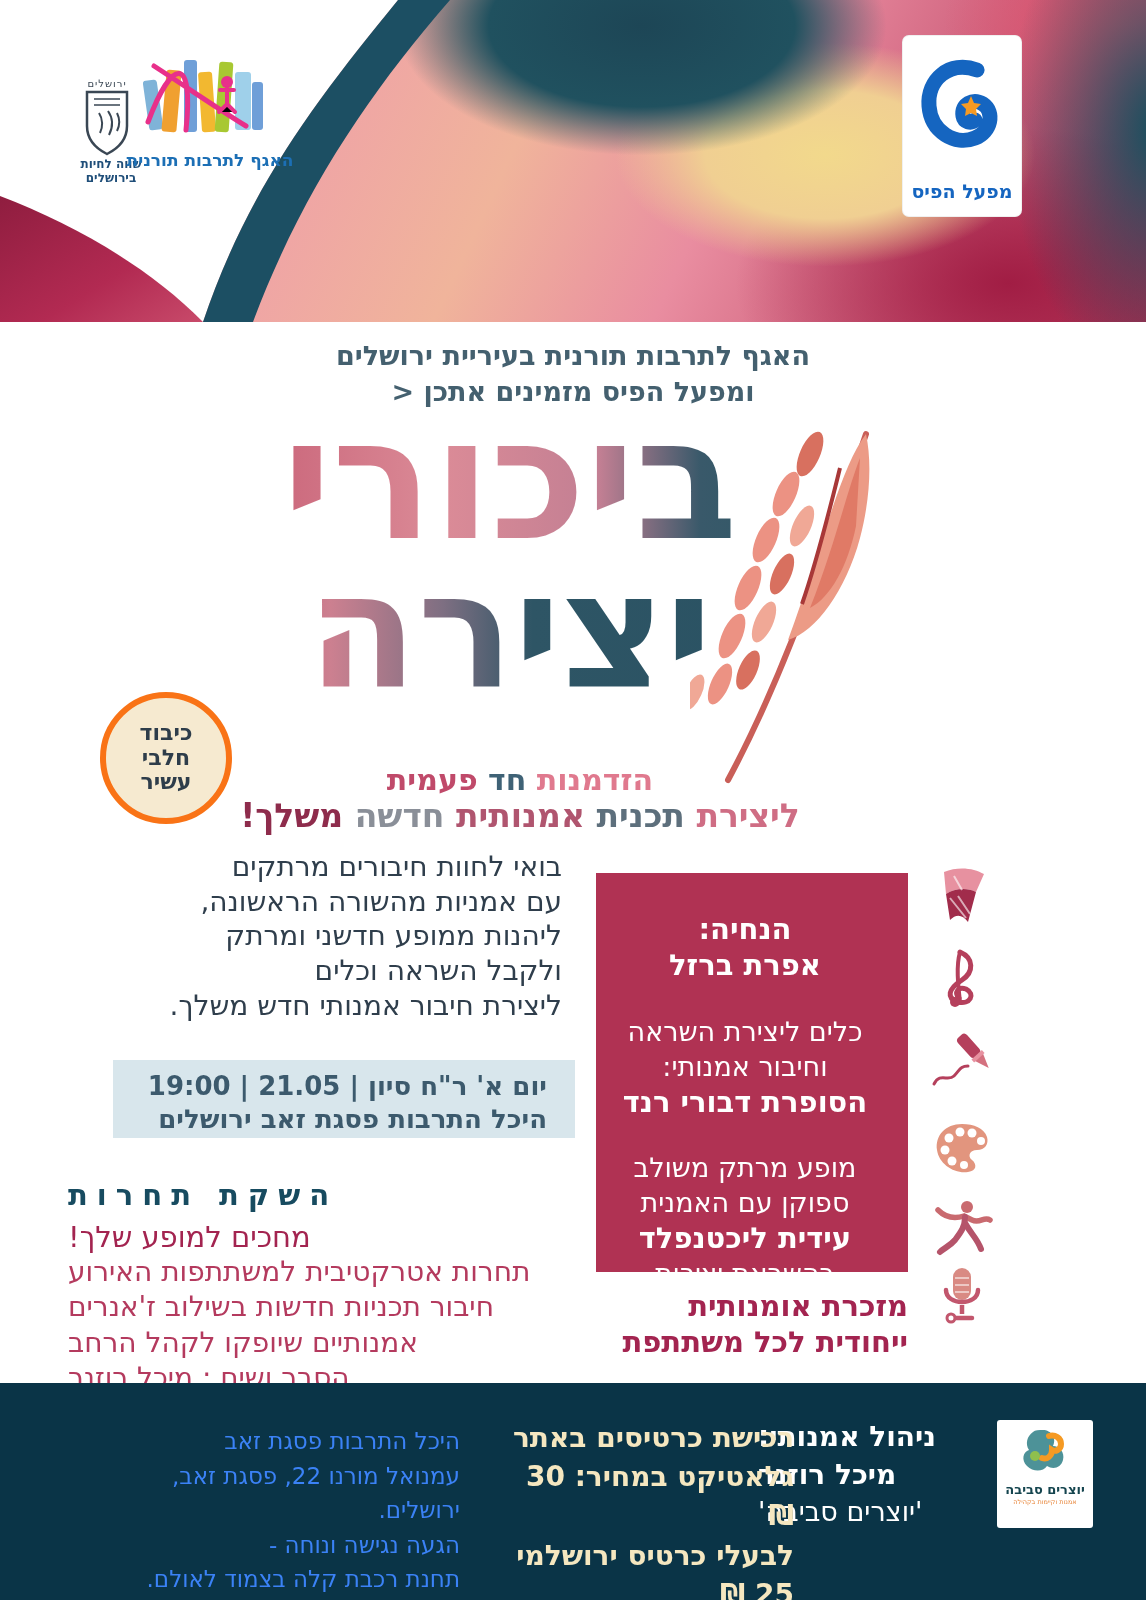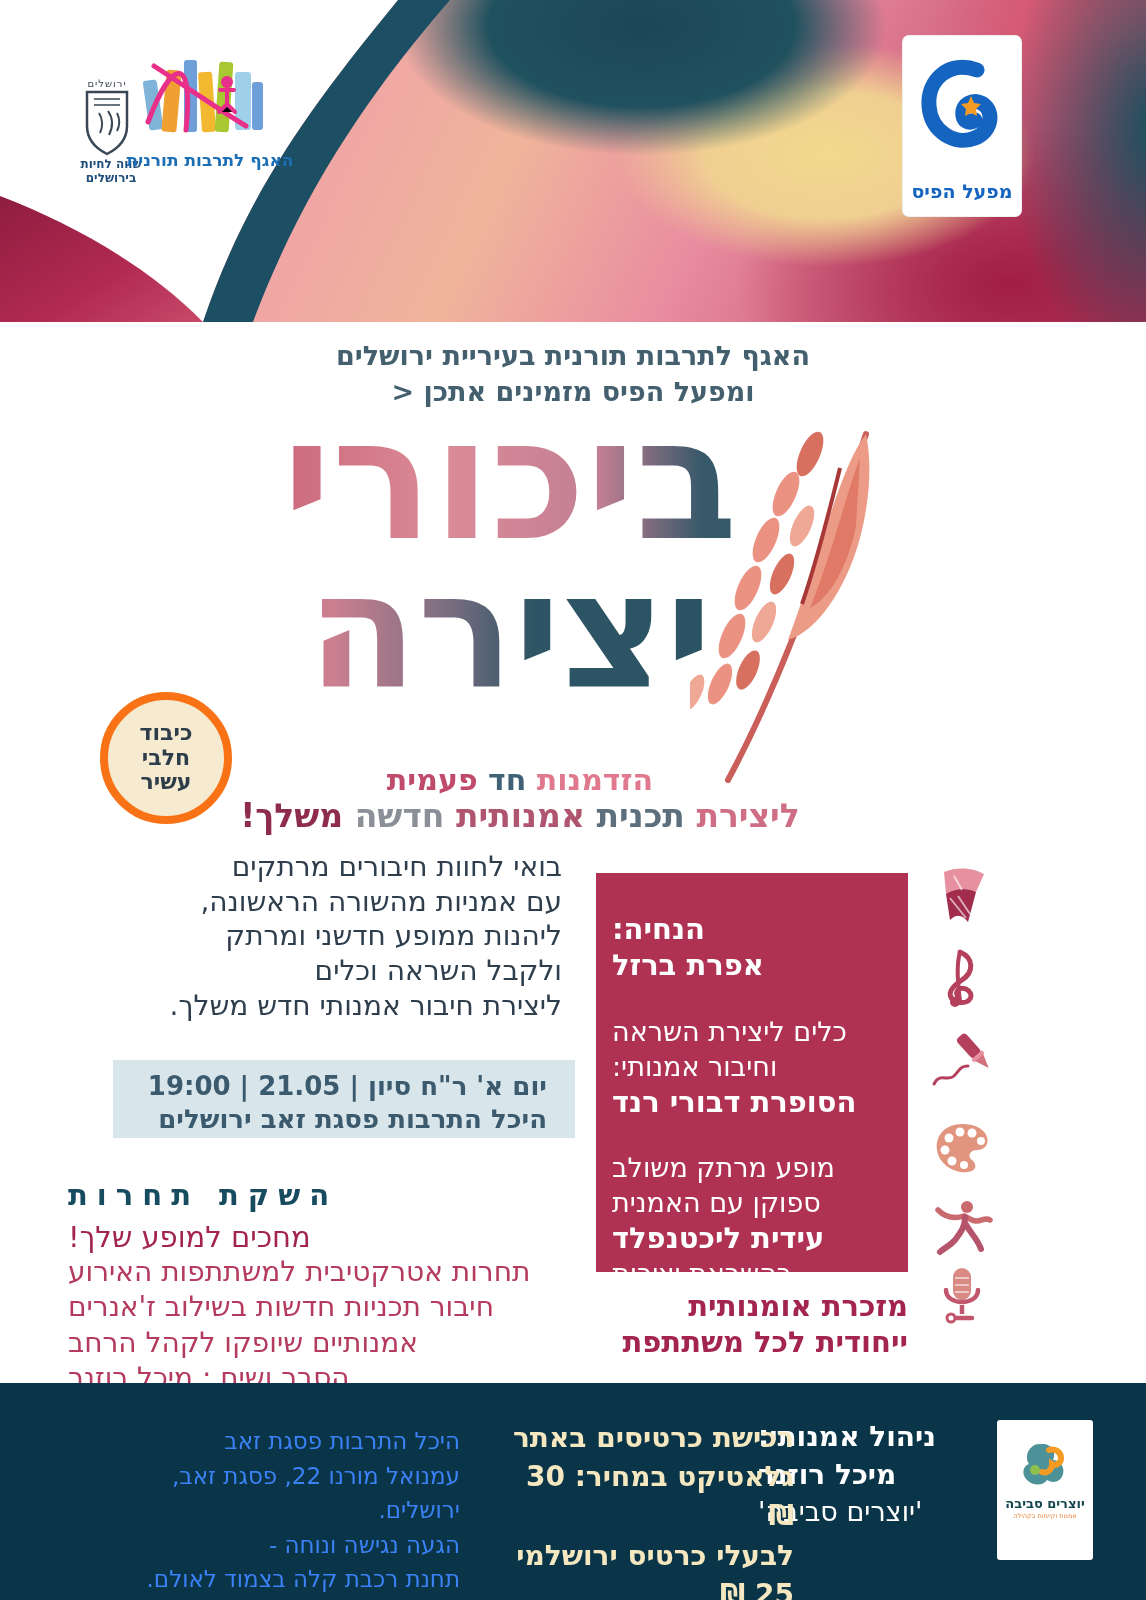--- a/index.html
+++ b/index.html
@@ -33,21 +33,21 @@
 
   
   .title{left:230px;top:402px;width:560px;text-align:center;font-weight:bold;line-height:.93;}
   .title .l1{font-size:168px;background:linear-gradient(to left,#2f5866 0%,#39596a 16%,#c27f93 34%,#db8b97 62%,#c75f75 100%);
     -webkit-background-clip:text;background-clip:text;color:transparent;}
   .title .l2{font-size:160px;background:linear-gradient(to left,#2a5263 0%,#2e5565 46%,#7e6f82 62%,#cc8090 82%,#c2566d 100%);
     -webkit-background-clip:text;background-clip:text;color:transparent;}
   .feather{left:690px;top:398px;}
 
   
-  .badge{left:100px;top:692px;width:132px;height:132px;border-radius:50%;background:#f6ead0;border:8px solid #f97316;
+  .badge{left:100px;top:692px;width:132px;height:132px;border-radius:50%;background:#f6ead0;border:6px solid #f97316;
     display:flex;align-items:center;justify-content:center;text-align:center;font-weight:bold;font-size:22px;color:#2e3d4a;line-height:1.12;box-sizing:border-box;}
 
   
   .sub1{left:240px;top:762px;width:560px;text-align:center;font-size:30px;font-weight:bold;}
   .sub2{left:190px;top:796px;width:660px;text-align:center;font-size:33px;font-weight:bold;}
   .w-pink{color:#e0798e;margin-top:12px;}  .w-slate{color:#3f6276;}  .w-rose{color:#c04a6a;}
   .w2-pink{color:#cf6d84;} .w2-gray{color:#5d6f7c;} .w2-rose{color:#b0556f;} .w2-lgray{color:#8a8f98;} .w2-maroon{color:#8e2c4c;}
 
   
   .intro{right:584px;top:850px;width:470px;text-align:right;font-size:28px;color:#2f3e4c;line-height:1.24;}
@@ -57,39 +57,39 @@
     padding:10px 28px 0 0;text-align:right;font-size:26px;font-weight:bold;color:#3c5a6d;line-height:1.25;}
 
   
   .launch{right:578px;top:1178px;width:500px;text-align:left;}
   .launch-h{font-size:29px;font-weight:bold;color:#174b60;letter-spacing:9px;}
   .launch-s{font-size:29px;font-weight:normal;color:#a32450;margin-top:8px;}
   .launch-l{font-size:28px;color:#b43a5e;line-height:1.26;}
 
   
   .program{left:596px;top:873px;width:312px;height:399px;background:#b03253;box-sizing:border-box;
-    padding:38px 30px 0 16px;text-align:left;color:#fff;}
+    padding:38px 30px 0 16px;text-align:center;color:#fff;}
   .pg-b{font-size:29px;font-weight:bold;line-height:1.25;}
   .pg-r{font-size:27px;line-height:1.3;}
   .pg-gap{height:30px;}
 
   
   .souvenir{right:238px;top:1288px;width:360px;text-align:right;font-size:29px;font-weight:bold;color:#a32450;line-height:1.25;}
 
   
   .icon-col .ic{position:absolute;left:930px;width:64px;height:64px;}
 
   
   .footer{left:0;top:1383px;width:1146px;height:217px;background:#0a3447;}
   .f-mgmt{right:158px;top:1418px;width:230px;text-align:left;color:#fff;line-height:1.35;}
   .f-mgmt .b{font-size:28px;font-weight:bold;}
   .f-mgmt .r{font-size:27px;}
   .f-tickets{right:352px;top:1418px;width:300px;text-align:right;font-size:28px;font-weight:bold;color:#f5e7c0;line-height:1.4;}
   .f-venue{right:686px;top:1424px;width:330px;text-align:right;font-size:23px;color:#3b82f6;line-height:1.5;}
-  .f-logo{left:997px;top:1420px;width:96px;height:140px;background:#fff;border-radius:3px;text-align:center;box-sizing:border-box;padding-top:20px;}
+  .f-logo{left:997px;top:1420px;width:96px;height:108px;background:#fff;border-radius:3px;text-align:center;box-sizing:border-box;padding-top:6px;}
   .f-logo-title{font-size:13px;font-weight:bold;color:#15454f;margin-top:2px;}
   .f-logo-tag{font-size:6.5px;color:#e8863a;margin-top:1px;}
 </style>
 </head>
 <body>
 
 <div class="poster">
 
   <div class="abs hero"></div>
   <svg class="abs hero-svg" width="1146" height="322" viewBox="0 0 1146 322">

